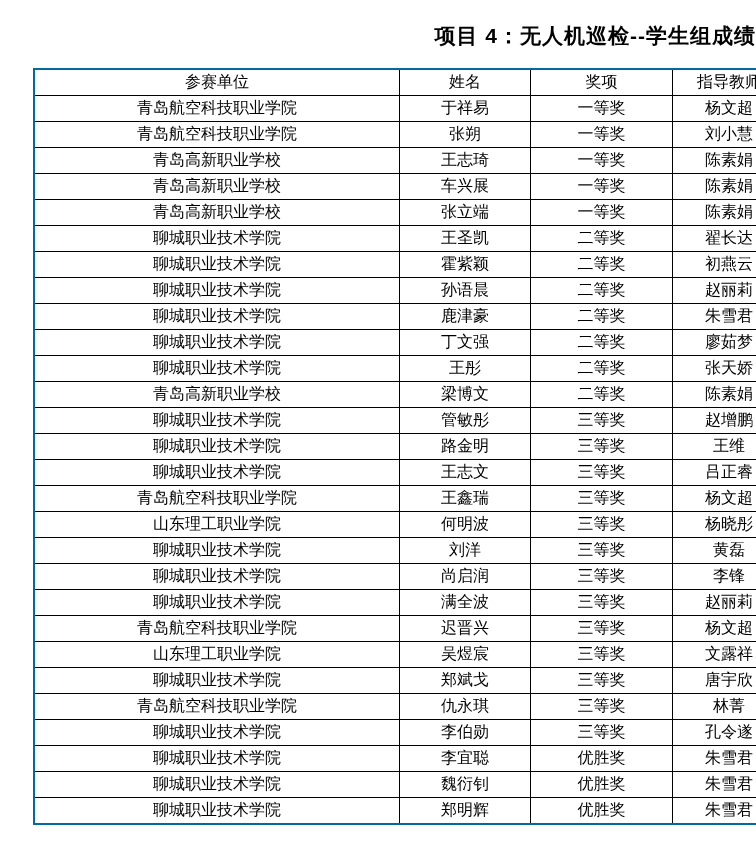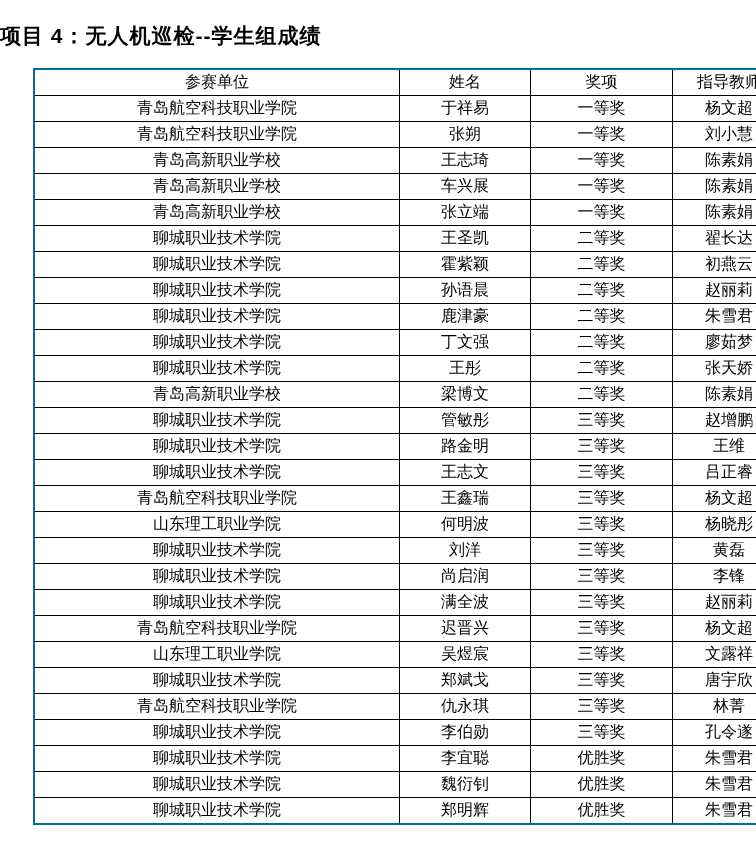--- a/index.html
+++ b/index.html
@@ -13,21 +13,21 @@
     position: relative;
     overflow: hidden;
     font-family: "Liberation Serif", "DejaVu Serif", serif;
     color: #000000;
   }
   .doc-title {
     position: absolute;
     top: 22px;
     left: 0;
     width: 756px;
-    text-align: left;
+    text-align: right;
     font-family: "Liberation Sans", "DejaVu Sans", sans-serif;
     font-weight: bold;
     font-size: 21px;
     letter-spacing: 1px;
     color: #000000;
     white-space: nowrap;
   }
   table.results {
     position: absolute;
     left: 33px;

